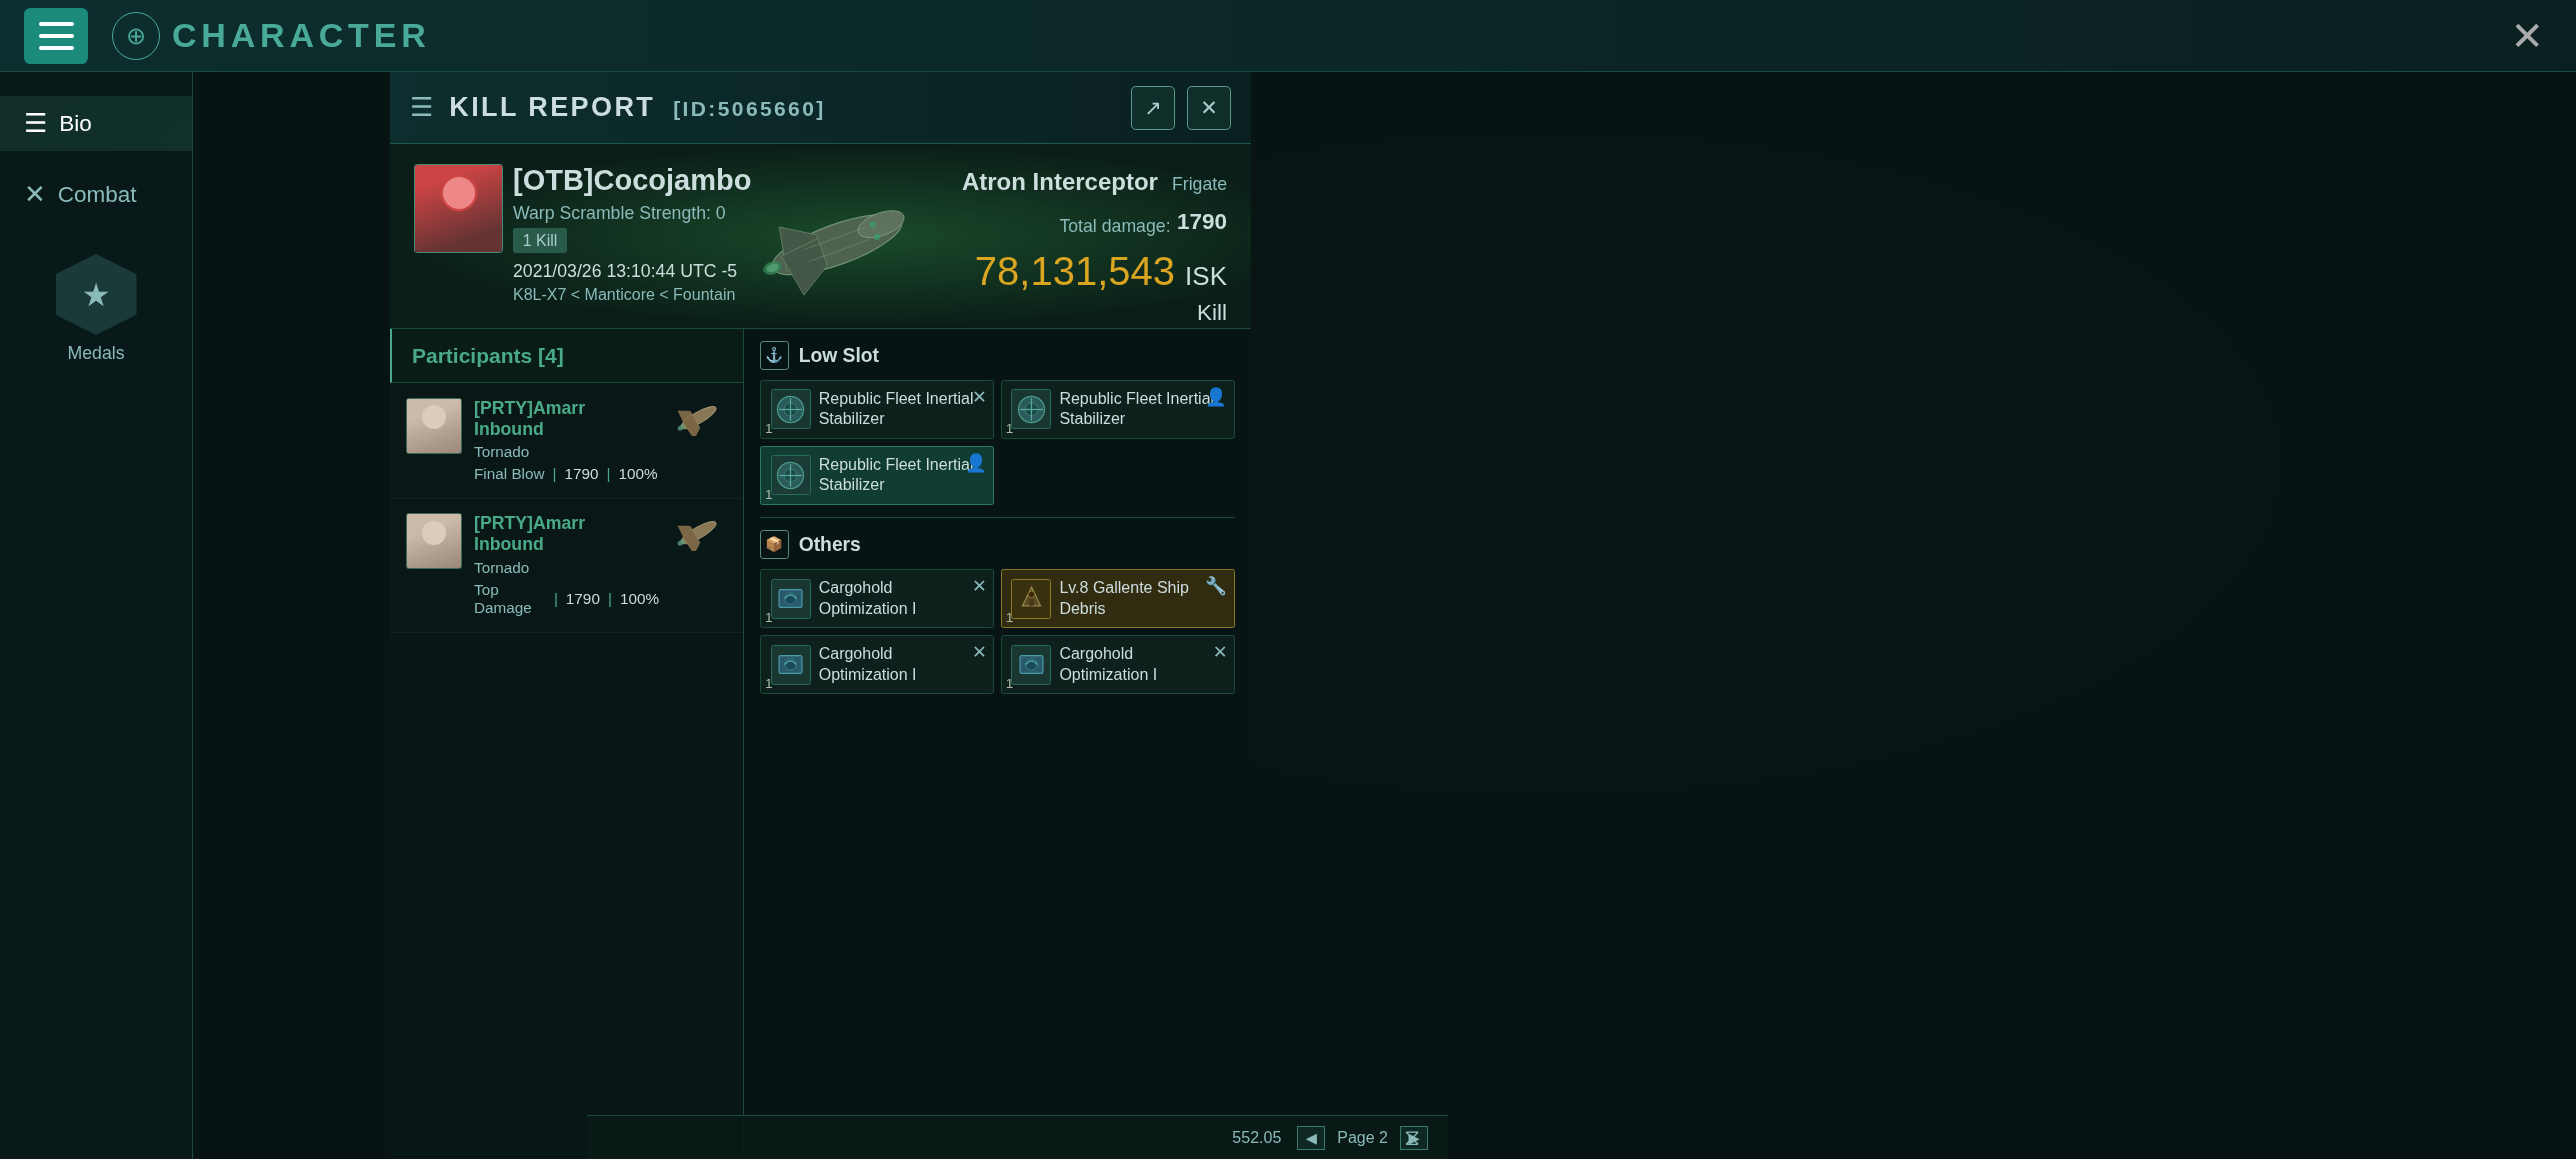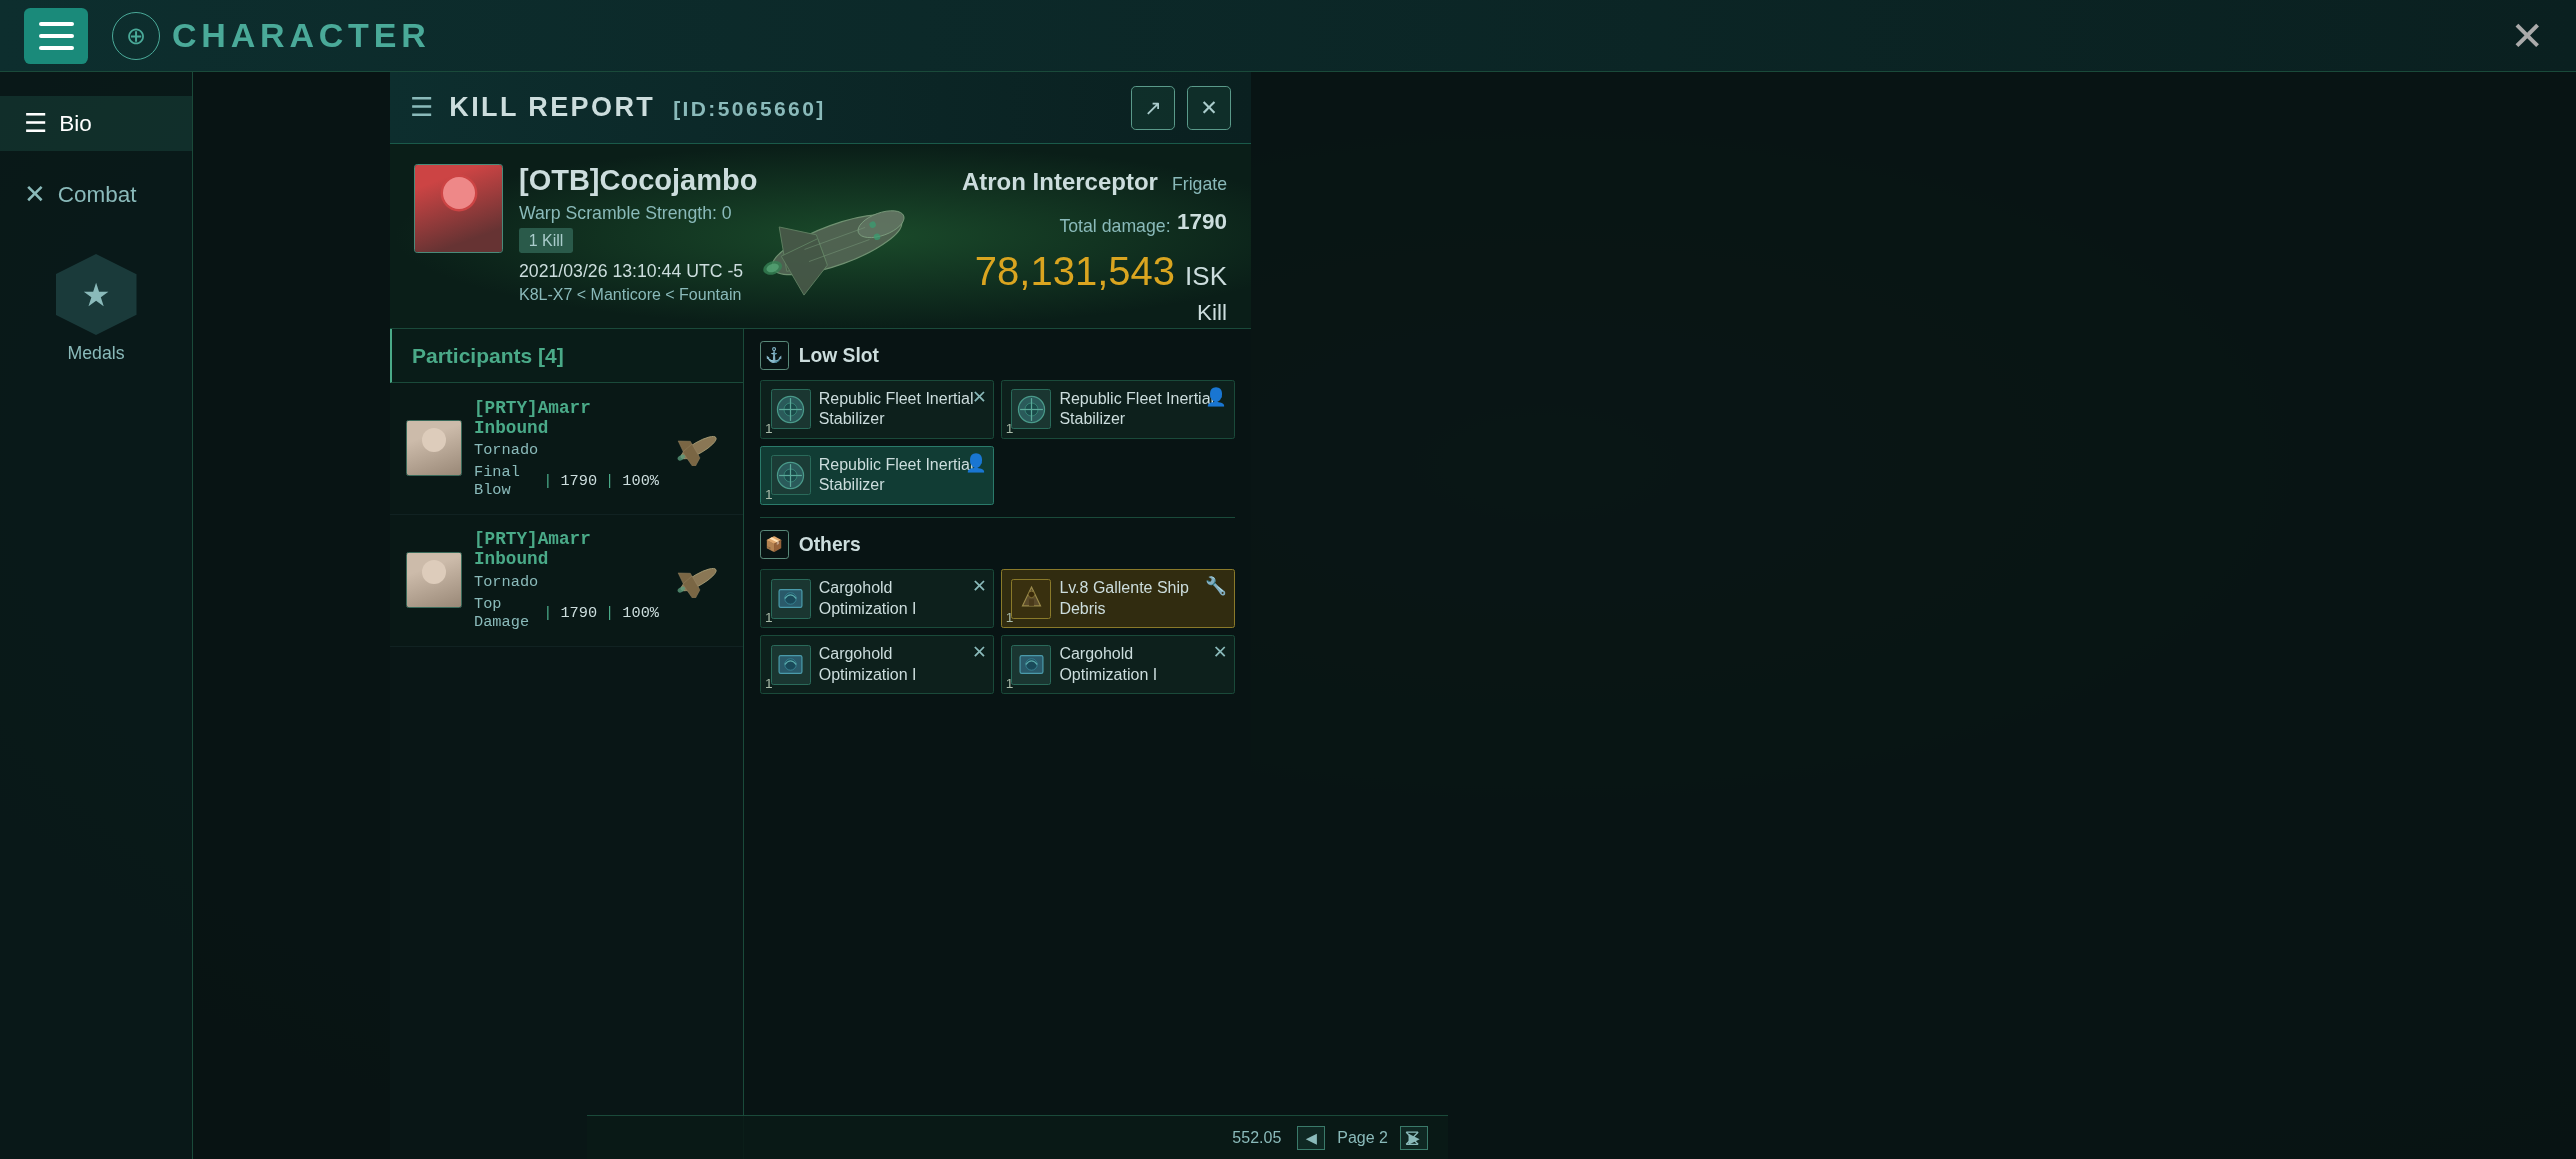--- a/index.html
+++ b/index.html
@@ -219,21 +219,21 @@
       inset: 0;
       background: radial-gradient(ellipse at 55% 50%, #1a4a2a 0%, #0a1e18 70%);
     }
 
     .victim-info {
       position: relative;
       z-index: 2;
       display: flex;
       align-items: flex-start;
       padding: 20px 24px;
-      gap: 16px;
+      gap: 10px;
       width: 386px;
     }
 
     .victim-avatar {
       width: 89px;
       height: 89px;
       border: 1.6px solid #4a8a7a;
       background: linear-gradient(135deg, #3a1a1a 0%, #2a2a3a 100%);
       border-radius: 3.2px;
       flex-shrink: 0;
@@ -395,26 +395,25 @@
       font-size: 21px;
       font-weight: bold;
       padding: 14.5px 20px;
       border-bottom: 0.8px solid #1a4a3a;
       border-left: 2.4px solid #4aaa88;
       background: rgba(10,30,25,0.8);
     }
 
     .participant-item {
       display: flex;
-      align-items: center;
+      align-items: flex-start;
       padding: 14.5px 16px;
       border-bottom: 0.8px solid #112222;
       gap: 12px;
       background: rgba(10,25,22,0.8);
-      font-family: Liberation Mono, monospace;
     }
 
     .participant-avatar {
       width: 56px;
       height: 56px;
       border: 0.8px solid #3a6a5a;
       background: linear-gradient(135deg, #3a3a2a 0%, #2a2a3a 100%);
       border-radius: 2.4px;
       flex-shrink: 0;
       display: flex;

